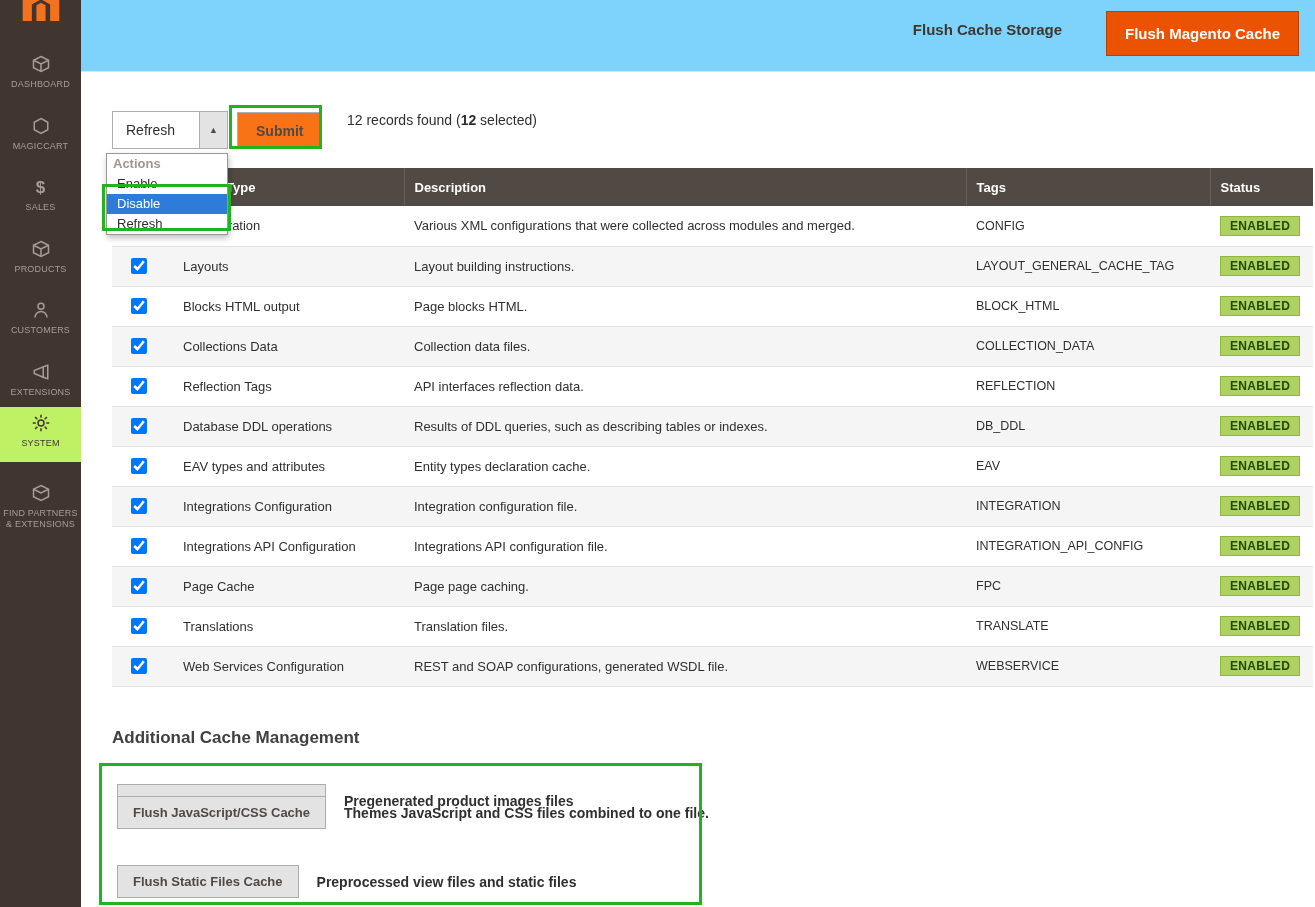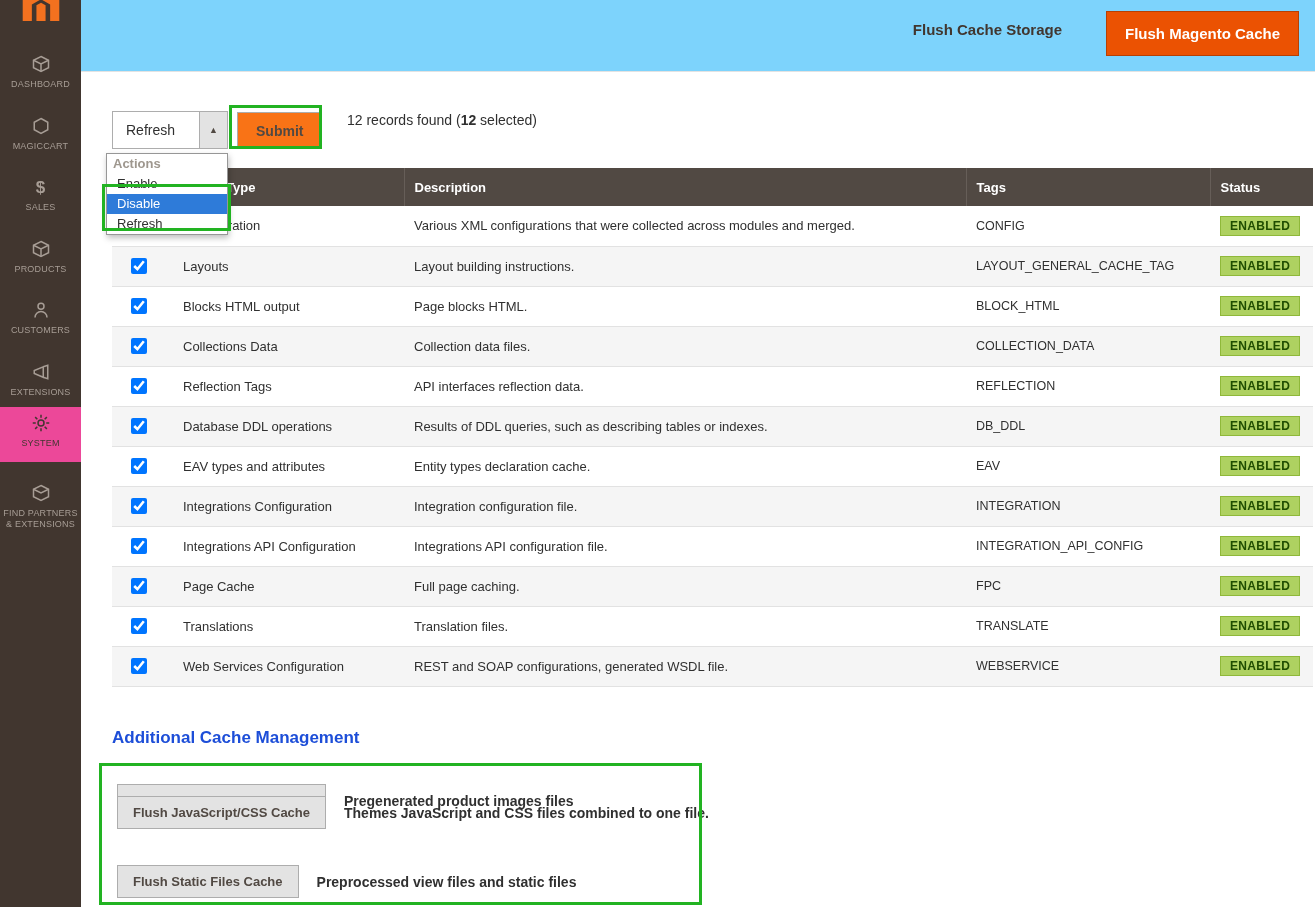--- a/index.html
+++ b/index.html
@@ -12,21 +12,21 @@
   
   .sidebar { position:absolute; left:0; top:0; width:81px; height:907px; background:#41362f; z-index:10; }
   .logo { position:absolute; top:-11px; left:50%; transform:translateX(-50%); }
   .menu-item {
     position:absolute; left:0; width:81px; text-align:center; color:#a79d95;
     cursor:pointer; padding-top:7px;
   }
   .menu-item .mi-icon { display:block; height:20px; line-height:20px; font-size:17px; color:#a79d95; }
   .menu-item .mi-icon svg { stroke:#a79d95; }
   .menu-item .mi-label { display:block; margin-top:4px; font-size:9px; letter-spacing:.2px; line-height:11px; padding:0 3px; }
-  .menu-item.active { background:#ec4899; color:#41362f; height:55px; }
+  .menu-item.active { background:#bef264; color:#41362f; height:55px; }
   .menu-item.active .mi-icon, .menu-item.active .mi-icon svg { color:#41362f; stroke:#41362f; }
 
   
   .page-header { position:absolute; left:81px; top:0; right:0; height:72px; background:#7dd3fc; border-bottom:1px solid #e3e3e3; }
   .flush-storage-btn {
     position:absolute; right:253px; top:21px; background:transparent; border:none;
     font-family:inherit; font-size:15px; font-weight:700; color:#41362f; cursor:pointer;
   }
   .flush-magento-btn {
     position:absolute; right:16px; top:11px; background:#eb5202; border:1px solid #b84002;
@@ -73,21 +73,21 @@
   .grid tr.even td { background:#f5f5f5; }
   .grid tr.odd td { background:#ffffff; }
   .grid td.cell-tags { font-size:12.5px; }
   .grid input[type=checkbox] { width:16px; height:16px; cursor:pointer; vertical-align:middle; }
   .status-badge {
     display:inline-block; background:#aed161; border:1px solid #8fb83a; color:#1f4d00;
     font-size:12px; font-weight:700; letter-spacing:.3px; padding:2px 9px;
   }
 
   
-  .additional-title { position:absolute; left:112px; top:728px; font-size:17px; font-weight:700; color:#1d4ed8; }
+  .additional-title { position:absolute; left:112px; top:728px; font-size:17px; font-weight:700; color:#404040; }
   .cache-action-row { position:absolute; left:117px; display:flex; align-items:center; gap:18px; z-index:5; }
   .cache-action-row.r0 { top:784px; }
   .cache-action-row.r1 { top:796px; }
   .cache-action-row.r2 { top:865px; }
   .cache-btn {
     background:#e3e3e3; border:1px solid #adadad; padding:8px 15px; font-family:inherit;
     font-size:13px; font-weight:700; color:#514943; cursor:pointer; white-space:nowrap;
   }
   .cache-desc { font-size:14px; font-weight:700; color:#303030; white-space:nowrap; }
 
@@ -278,21 +278,21 @@
     <tr class="odd">
       <td class="cell-cb"><input type="checkbox" checked="" style=""></td>
       <td class="cell-type">Integrations API Configuration</td>
       <td>Integrations API configuration file.</td>
       <td class="cell-tags">INTEGRATION_API_CONFIG</td>
       <td><span class="status-badge">ENABLED</span></td>
     </tr>
     <tr class="even">
       <td class="cell-cb"><input type="checkbox" checked="" style=""></td>
       <td class="cell-type">Page Cache</td>
-      <td>Full page caching.</td>
+      <td>Page page caching.</td>
       <td class="cell-tags">FPC</td>
       <td><span class="status-badge">ENABLED</span></td>
     </tr>
     <tr class="odd">
       <td class="cell-cb"><input type="checkbox" checked="" style=""></td>
       <td class="cell-type">Translations</td>
       <td>Translation files.</td>
       <td class="cell-tags">TRANSLATE</td>
       <td><span class="status-badge">ENABLED</span></td>
     </tr>

